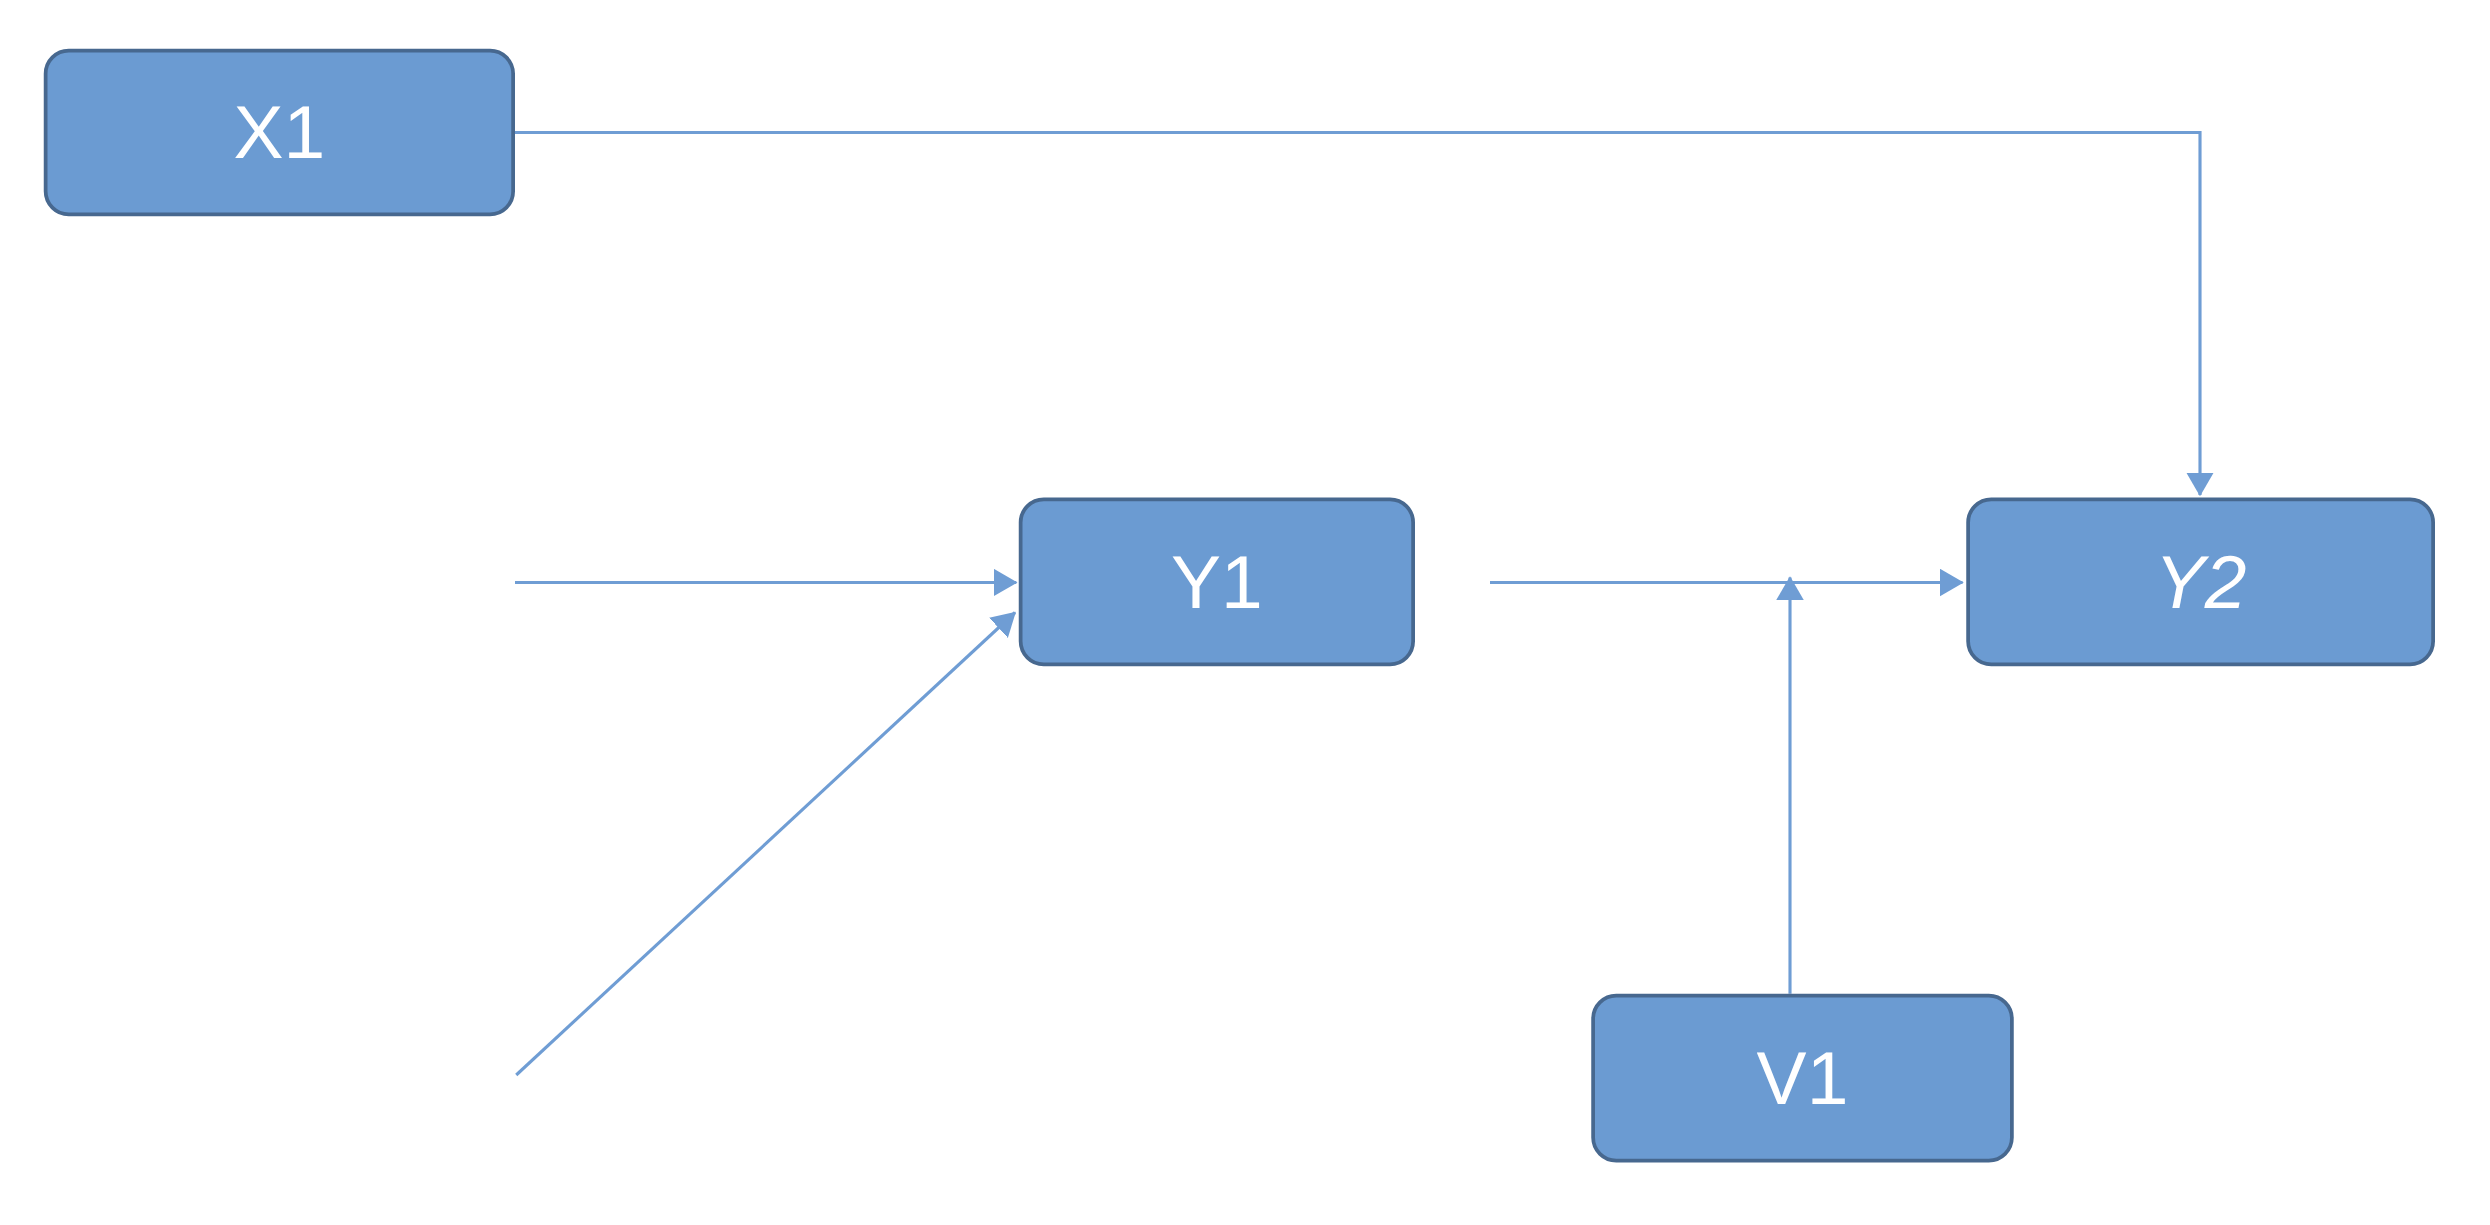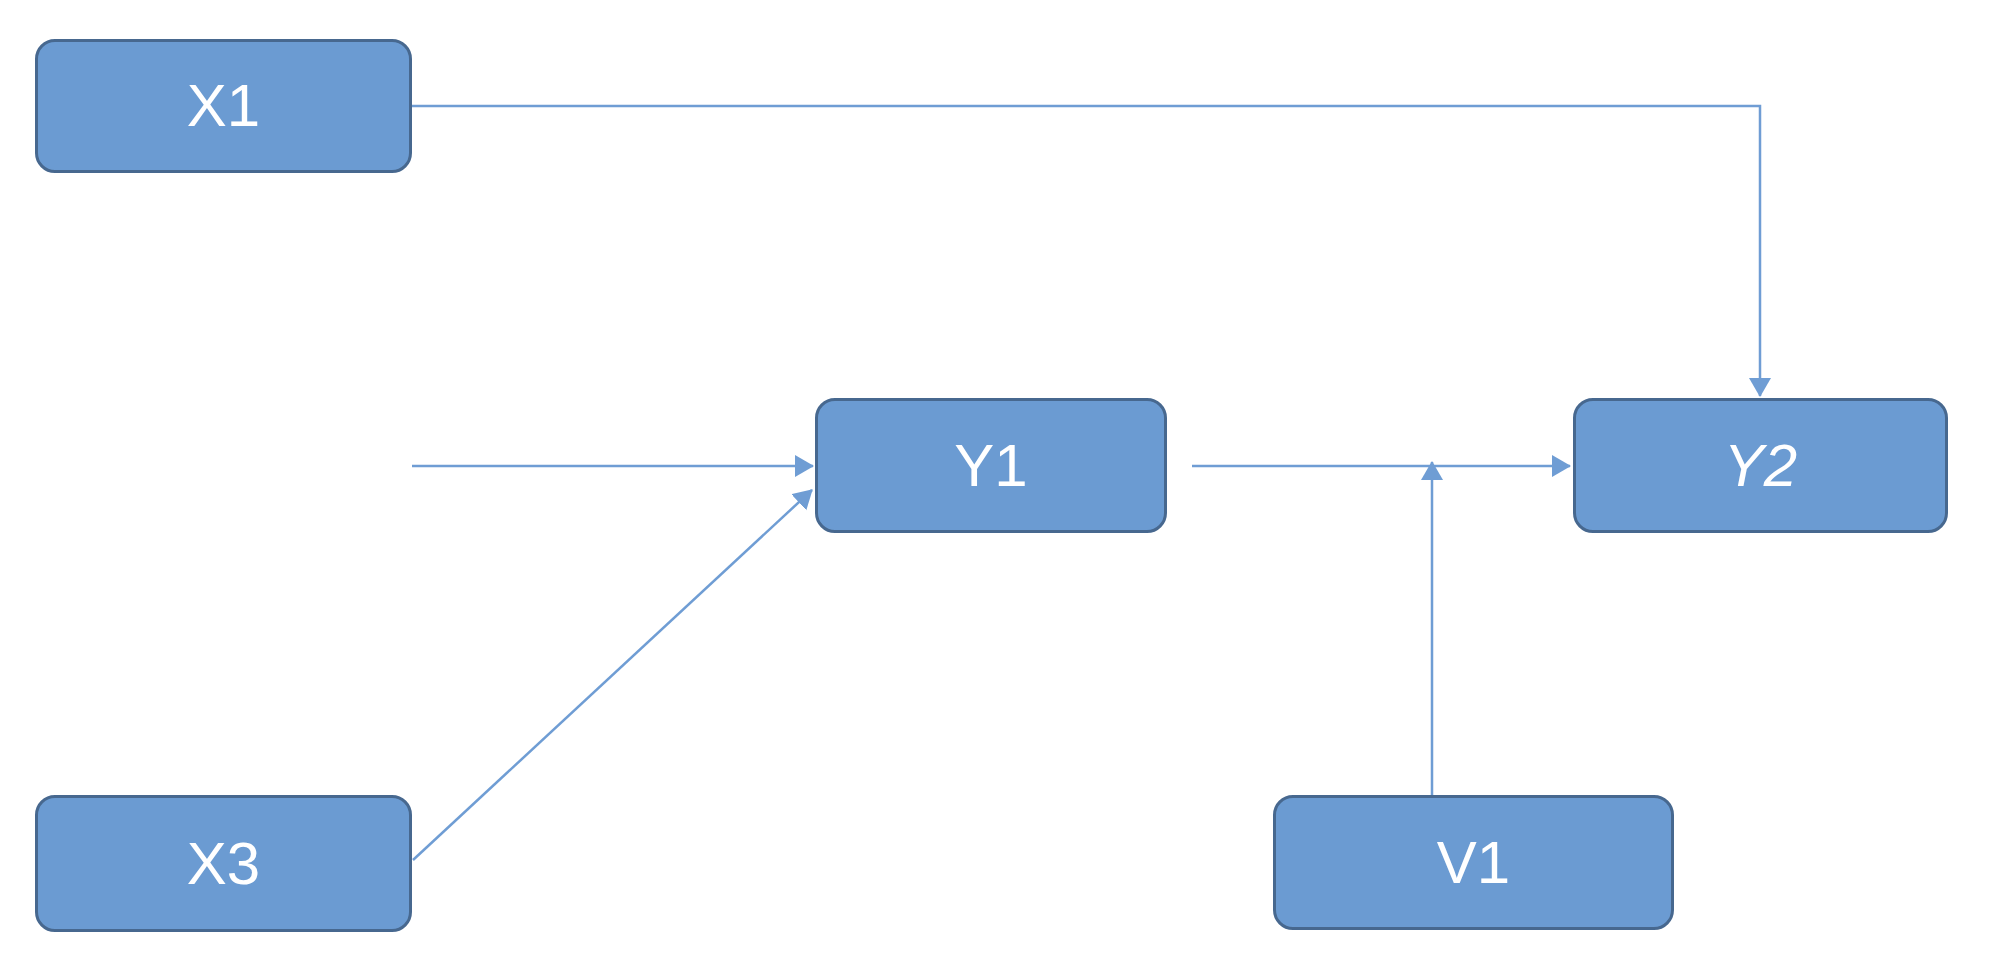--- a/index.html
+++ b/index.html
@@ -41,23 +41,23 @@
     display: flex;
     align-items: center;
     justify-content: center;
     color: var(--node-text, #ffffff);
     font-size: 60px;
     line-height: 1;
   }
   .node-x1 { left: 35px;   top: 39px;  width: 377px; height: 134px; }
   .node-x2 { left: 35px;   top: 398px; width: 377px; height: 135px; }
   .node-x3 { left: 35px;   top: 795px; width: 377px; height: 137px; }
-  .node-y1 { left: 815px;  top: 398px; width: 352px; height: 135px; }
+  .node-y1 { left: 815px;  top: 398px; width: 317px; height: 135px; }
   .node-y2 { left: 1573px; top: 398px; width: 375px; height: 135px; font-style: italic; }
-  .node-v1 { left: 1273px; top: 795px; width: 401px; height: 135px; }
+  .node-v1 { left: 1273px; top: 795px; width: 338px; height: 135px; }
 </style>
 </head>
 <body>
 
 <div id="canvas">
 
   <svg id="edge-layer" viewBox="0 0 1992 980" xmlns="http://www.w3.org/2000/svg">
     <defs>
       <marker id="arrowhead" markerUnits="userSpaceOnUse" markerWidth="26" markerHeight="26" refX="18" refY="11" orient="auto">
         <path d="M0,0 L19,11 L0,22 Z"></path>
@@ -68,23 +68,20 @@
       <polyline points="413,860 812,490" class="edge" marker-end="url(#arrowhead)"></polyline>
       <polyline points="1192,466 1570,466" class="edge" marker-end="url(#arrowhead)"></polyline>
       <polyline points="1432,795 1432,462" class="edge" marker-end="url(#arrowhead)"></polyline>
     </svg>
 
   <div class="node node-x1">
     <span>X1</span>
   </div>
 
 
-  <div class="node node-x3">
-    <span>X3</span>
-  </div>
 
   <div class="node node-y1">
     <span>Y1</span>
   </div>
 
   <div class="node node-y2">
     <span>Y2</span>
   </div>
 
   <div class="node node-v1">

